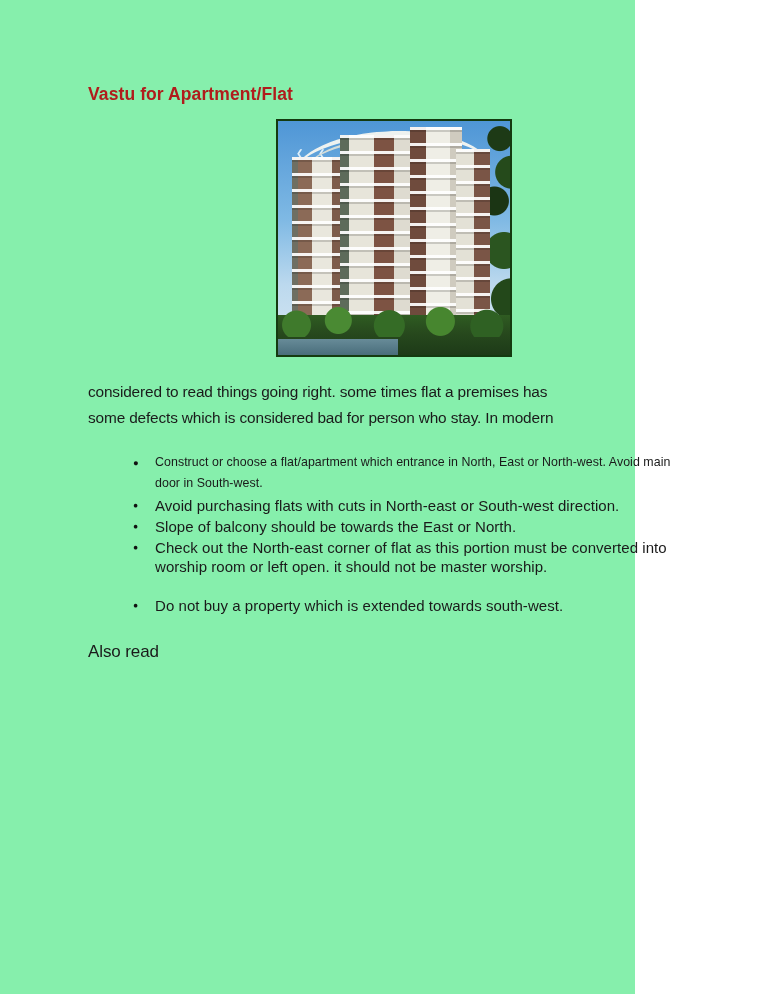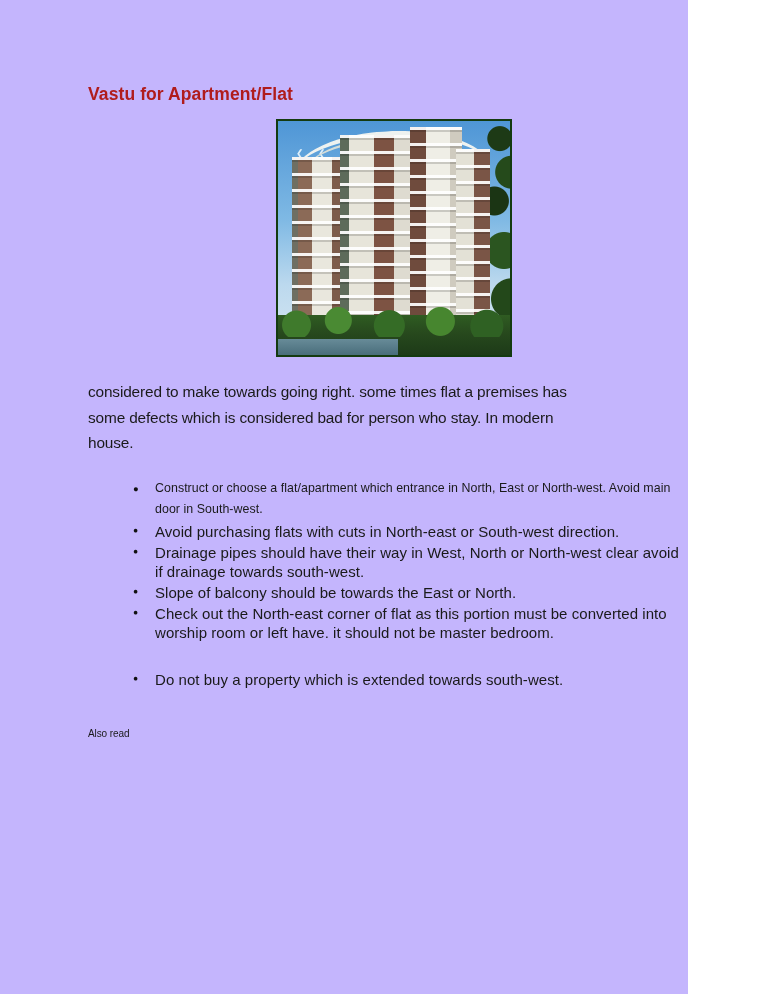--- a/index.html
+++ b/index.html
@@ -9,23 +9,23 @@
   body {
     width: 768px;
     height: 994px;
     background: #ffffff;
     font-family: "Liberation Sans", sans-serif;
     color: #000000;
     overflow: hidden;
   }
   .page {
     position: relative;
-    width: 688px;
+    width: 635px;
     height: 994px;
-    background: #c4b5fd;
+    background: #86efac;
   }
   .content {
     position: absolute;
     left: 88px;
     top: 84px;
     width: 600px;
   }
 
   
   .doc-title {
@@ -231,27 +231,27 @@
   }
   .bullets li.lead {
     font-size: 12.4px;
     line-height: 21px;
   }
   .bullets li.lead::before {
     font-size: 9.5px;
     top: 0px;
   }
   .bullets li.gap-before {
-    margin-top: 28px;
+    margin-top: 20px;
   }
 
   
   .also-read {
-    margin-top: 34px;
-    font-size: 10px;
+    margin-top: 26px;
+    font-size: 17px;
     line-height: 22px;
     color: #1a1a1a;
     letter-spacing: -0.1px;
   }
 </style>
 </head>
 <body>
 
 <div class="page">
   <div class="content">
@@ -279,30 +279,28 @@
         <div class="tower t-far">
             <div class="slabs"></div>
           </div>
         <div class="ground"></div>
         <div class="foliage"></div>
         <div class="water"></div>
       </div>
     </div>
 
     <div class="body-para">
-      <span class="blk">considered to make towards going right. some times flat a premises has</span>
+      <span class="blk">considered to read things going right. some times flat a premises has</span>
       <span class="blk">some defects which is considered bad for person who stay. In modern</span>
-      <span class="blk">house.</span>
     </div>
 
     <ul class="bullets">
       <li class="lead">Construct or choose a flat/apartment which entrance in North, East or North-west. Avoid main door in South-west.</li>
       <li>Avoid purchasing flats with cuts in North-east or South-west direction.</li>
-      <li>Drainage pipes should have their way in West, North or North-west clear avoid if drainage towards south-west.</li>
       <li>Slope of balcony should be towards the East or North.</li>
-      <li>Check out the North-east corner of flat as this portion must be converted into worship room or left have. it should not be master bedroom.</li>
+      <li>Check out the North-east corner of flat as this portion must be converted into worship room or left open. it should not be master worship.</li>
       <li class="gap-before">Do not buy a property which is extended towards south-west.</li>
     </ul>
 
     <div class="also-read">Also read</div>
 
   </div>
 </div>
 
 </body></html>

